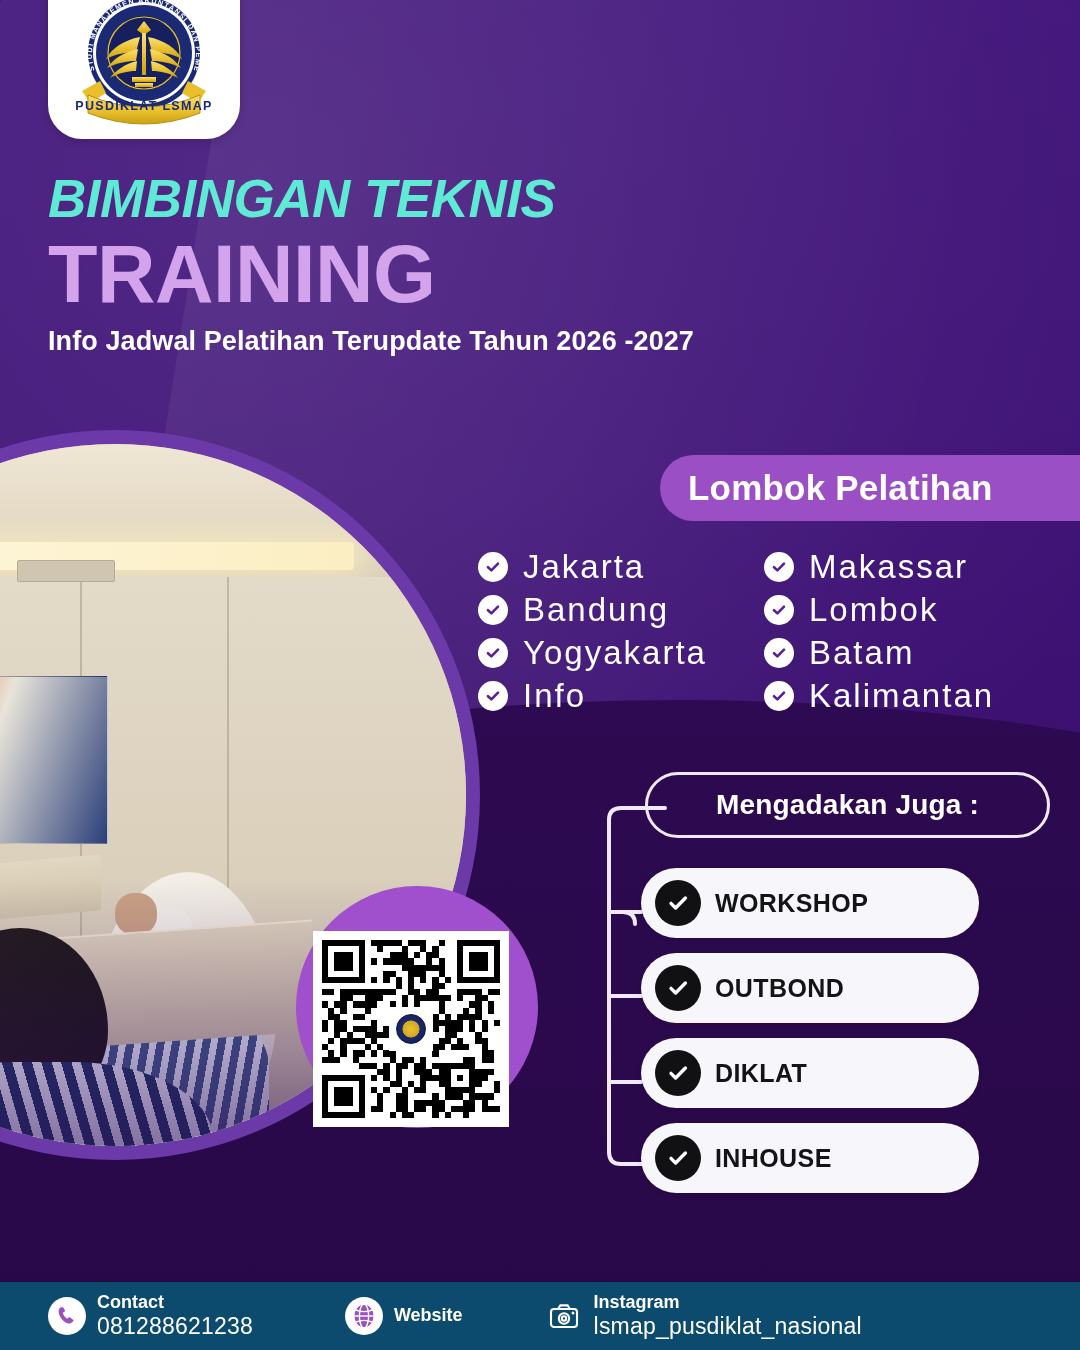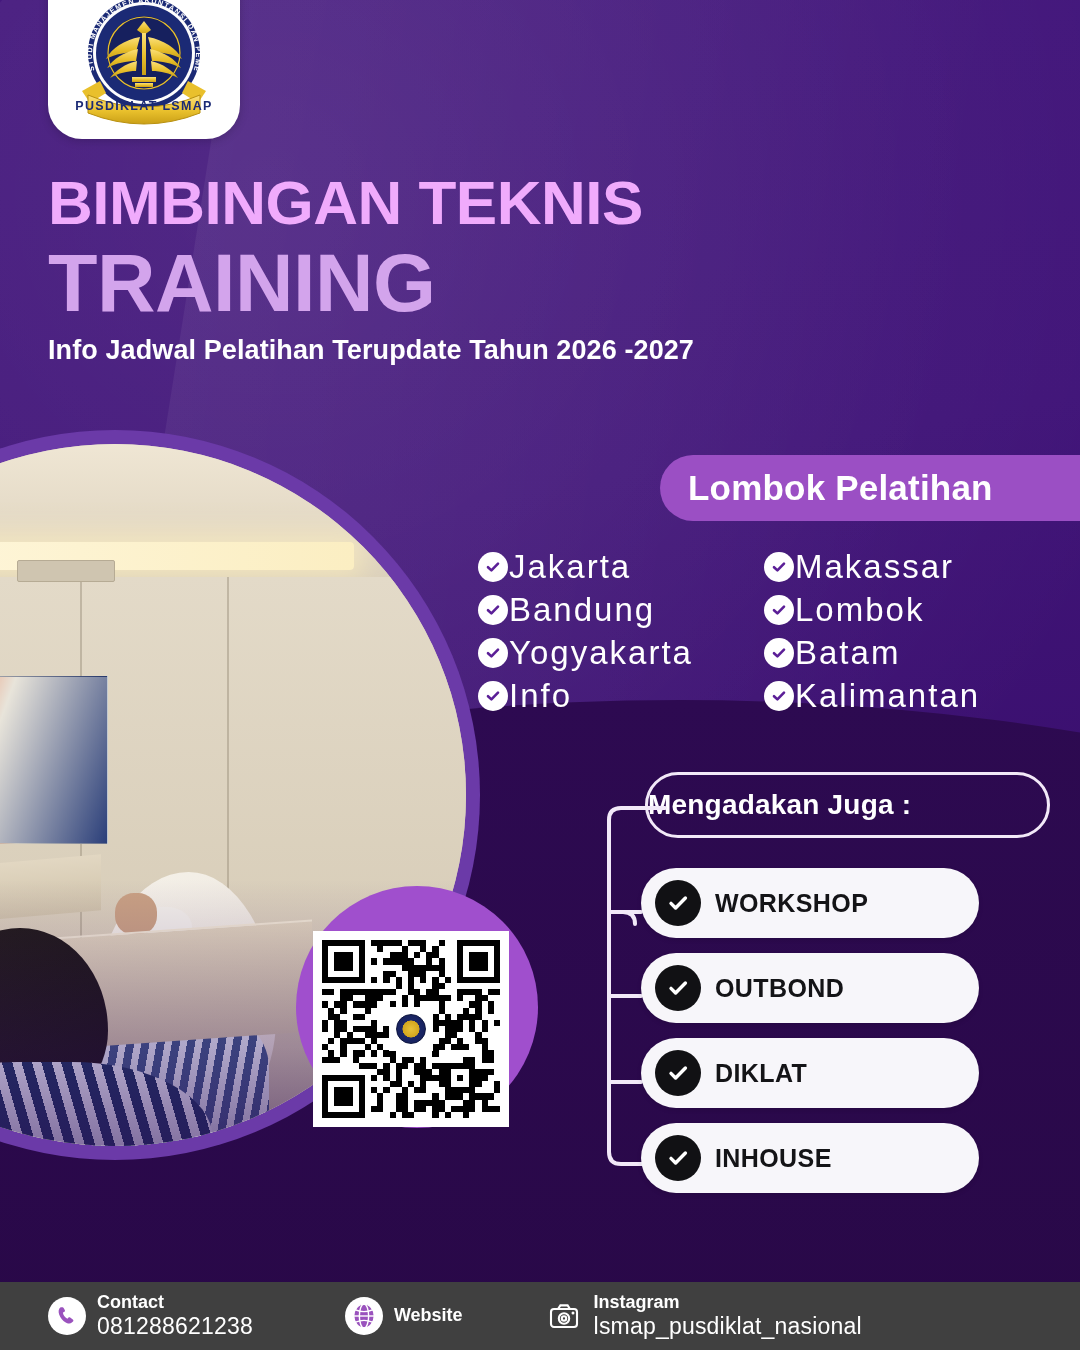--- a/index.html
+++ b/index.html
@@ -59,22 +59,22 @@
     box-shadow:0 2px 10px rgba(0,0,0,.18);
     display:flex; align-items:flex-end; justify-content:center;
     padding-bottom:8px;
     overflow:hidden;
   }
   .logo-wrap { width:152px; height:148px; position:relative; }
 
   
   .headline { position:absolute; left:48px; top:172px; width:940px; }
   .h-main {
-    font-size:62px; font-weight:800; letter-spacing:-.5px;
-    color:#f0abfc; line-height:1.0; white-space:nowrap;
+    font-size:53px; font-weight:800; letter-spacing:-.5px;
+    color:#5eead4; line-height:1.0; white-space:nowrap;font-style:italic;
   }
   .h-sub {
     font-size:81px; font-weight:800; letter-spacing:-.5px;
     color:#d3a4ec; line-height:1.08; margin-top:6px;
   }
   .h-tag {
     margin-top:8px;
     font-size:27px; font-weight:600; color:#ffffff; letter-spacing:.1px;
   }
 
@@ -248,21 +248,21 @@
   .cities {
     position:absolute;
     left:478px; top:548px;
     width:600px;
     display:flex; gap:14px;
   }
   .col-a { width:272px; }
   .col-b { width:300px; }
   .city {
     display:flex; align-items:center;
-    gap:1px;
+    gap:15px;
     margin-bottom:4px;
   }
   .chk {
     flex:0 0 auto;
     width:30px; height:30px; border-radius:50%;
     background:#ffffff;
     display:flex; align-items:center; justify-content:center;
   }
   .chk svg { display:block; }
   .city-label {
@@ -270,21 +270,21 @@
     letter-spacing:2.0px; line-height:1.18; white-space:nowrap;
   }
 
   
   .meng-head {
     position:absolute;
     left:645px; top:772px;
     width:405px; height:66px;
     border:3px solid #f2e9f8;
     border-radius:33px;
-    display:flex; align-items:center; 
+    display:flex; align-items:center; justify-content:center;
   }
   .meng-head span {
     font-size:28px; font-weight:800; color:#ffffff; letter-spacing:.2px;
   }
 
   .bracket {
     position:absolute;
     left:601px; top:800px;
     width:70px; height:372px;
     pointer-events:none;
@@ -310,21 +310,21 @@
   }
   .pill .plabel {
     font-size:25px; font-weight:800; color:#141417; letter-spacing:.4px;
   }
 
   
   .footer {
     position:absolute;
     left:0; bottom:0;
     width:1080px; height:68px;
-    background:#404040;
+    background:#0c4a6e;
     display:flex; align-items:center;
   }
   .fitem { display:flex; align-items:center; gap:11px; }
   .fitem.c1 { margin-left:48px; }
   .fitem.c2 { margin-left:92px; }
   .fitem.c3 { margin-left:82px; }
   .ficon {
     width:38px; height:38px; border-radius:50%;
     display:flex; align-items:center; justify-content:center;
     flex:0 0 auto;

